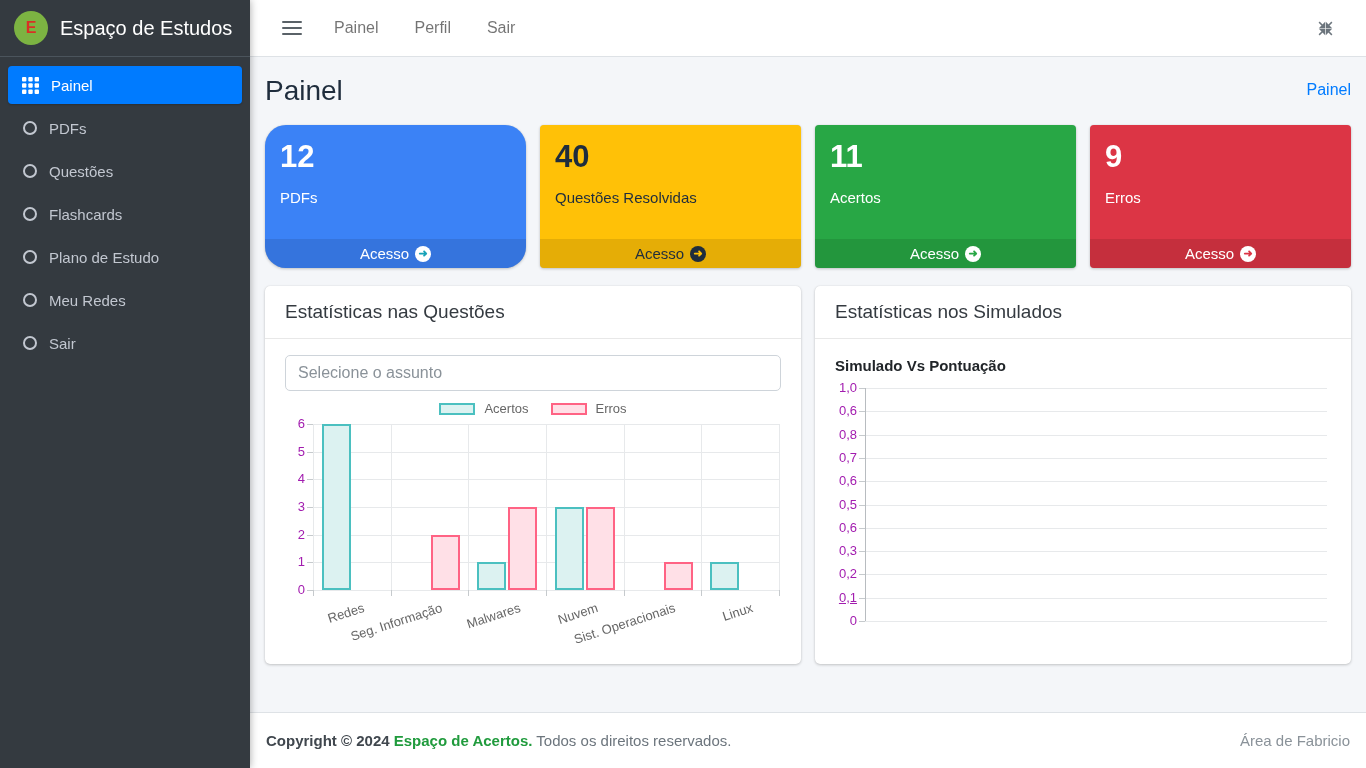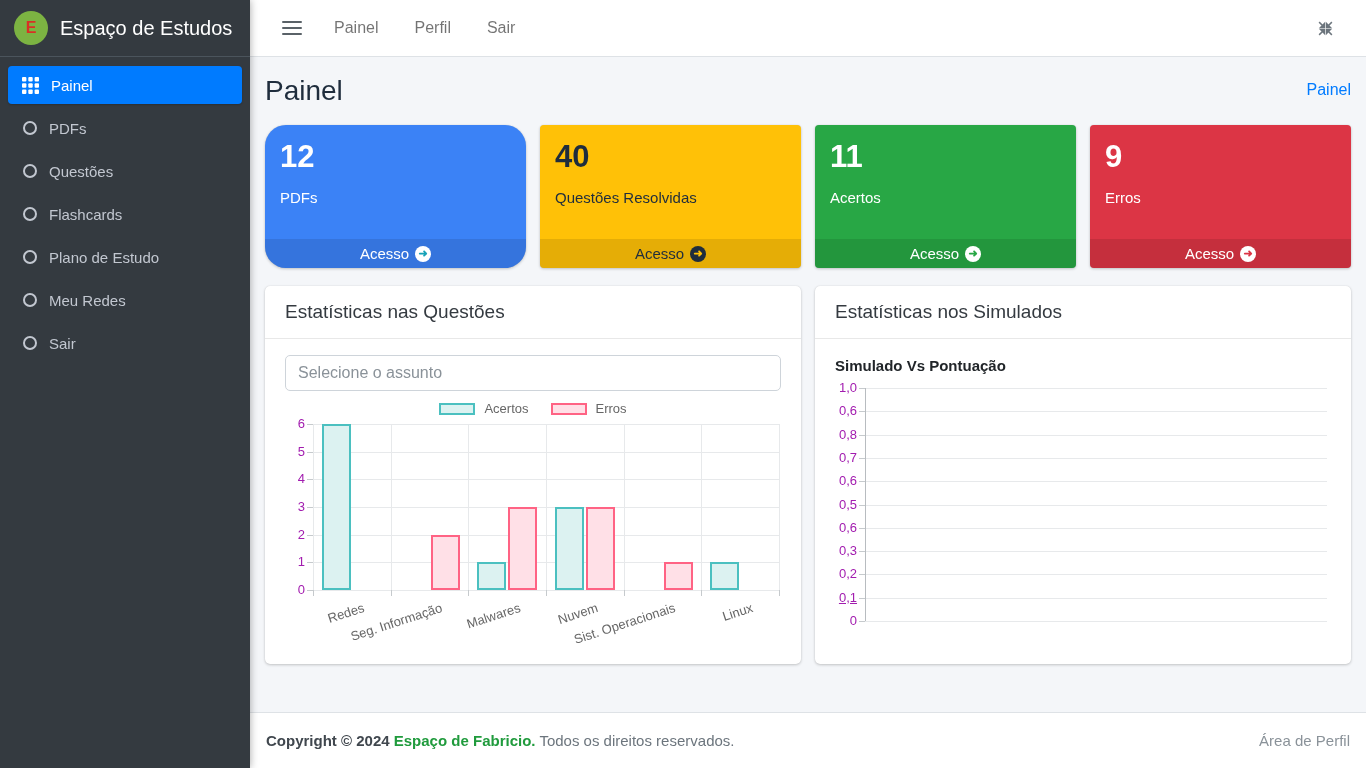--- a/index.html
+++ b/index.html
@@ -348,20 +348,20 @@
                 </div>
               </div>
           </div>
         </div>
       </div>
     </div>
 
     <div class="footer">
       <div>
         <span class="bold-dark">Copyright © 2024</span>
-        <a class="brand-link">Espaço de Fabricio.</a>
+        <a class="brand-link">Espaço de Acertos.</a>
         <span>Todos os direitos reservados.</span>
       </div>
-      <div class="footer-right">Área de Perfil</div>
+      <div class="footer-right">Área de Fabricio</div>
     </div>
 
   </div>
 </div>
 
 </body></html>

